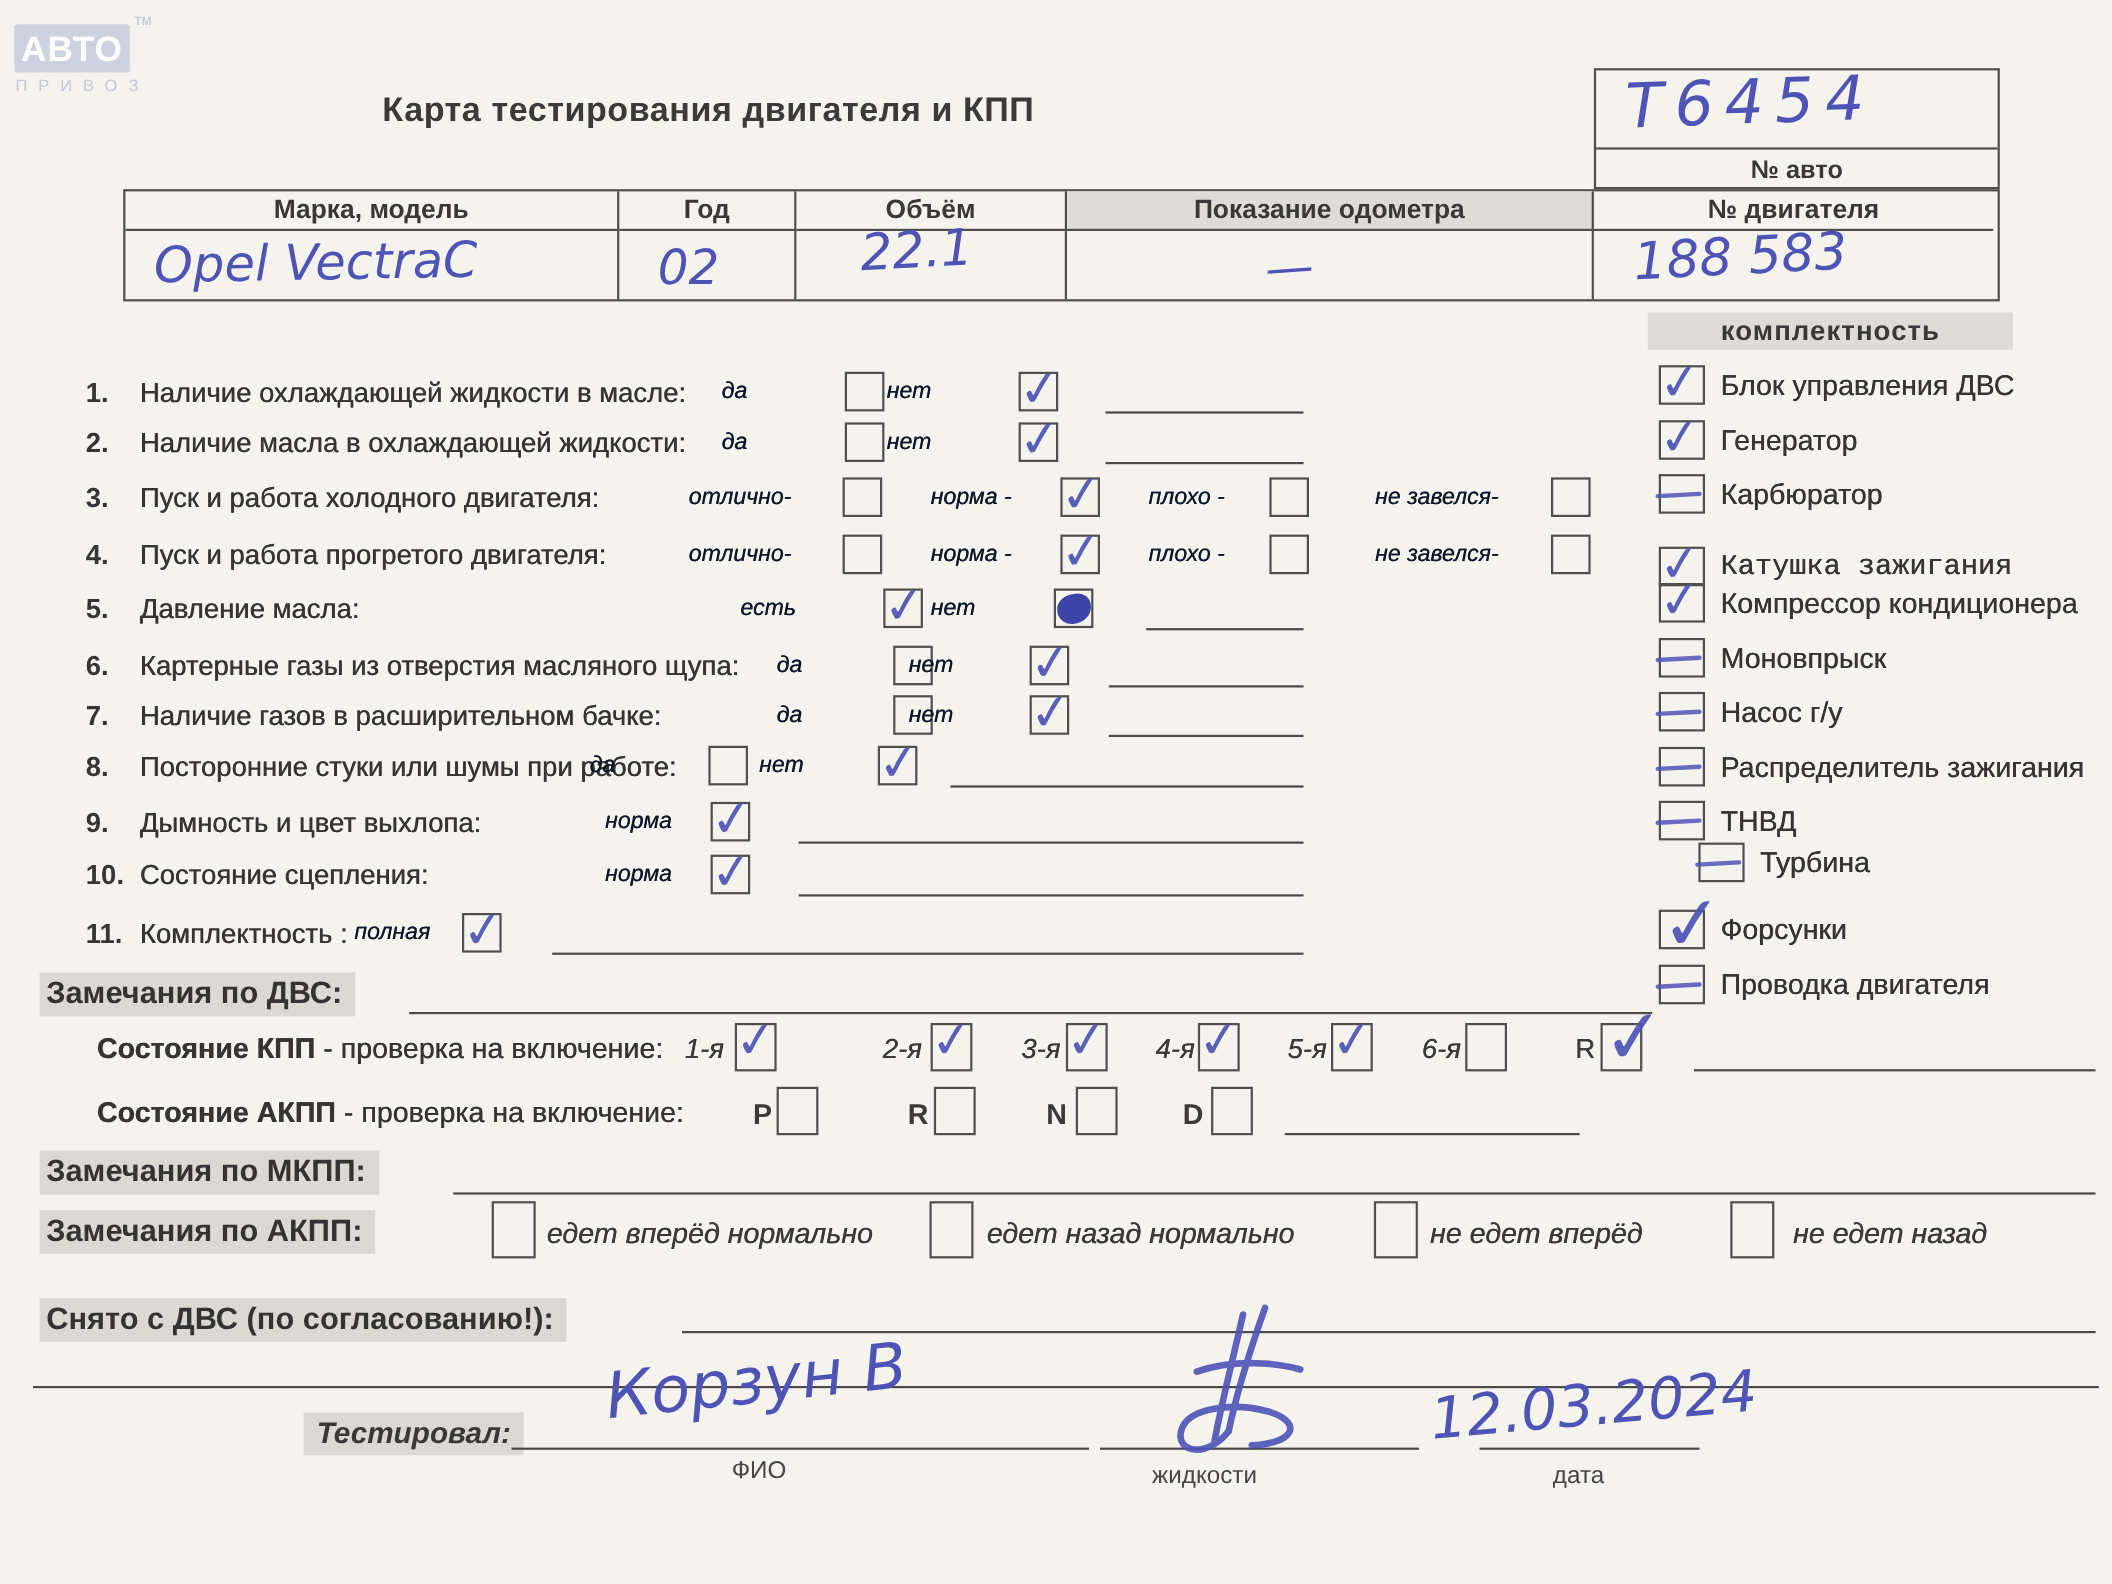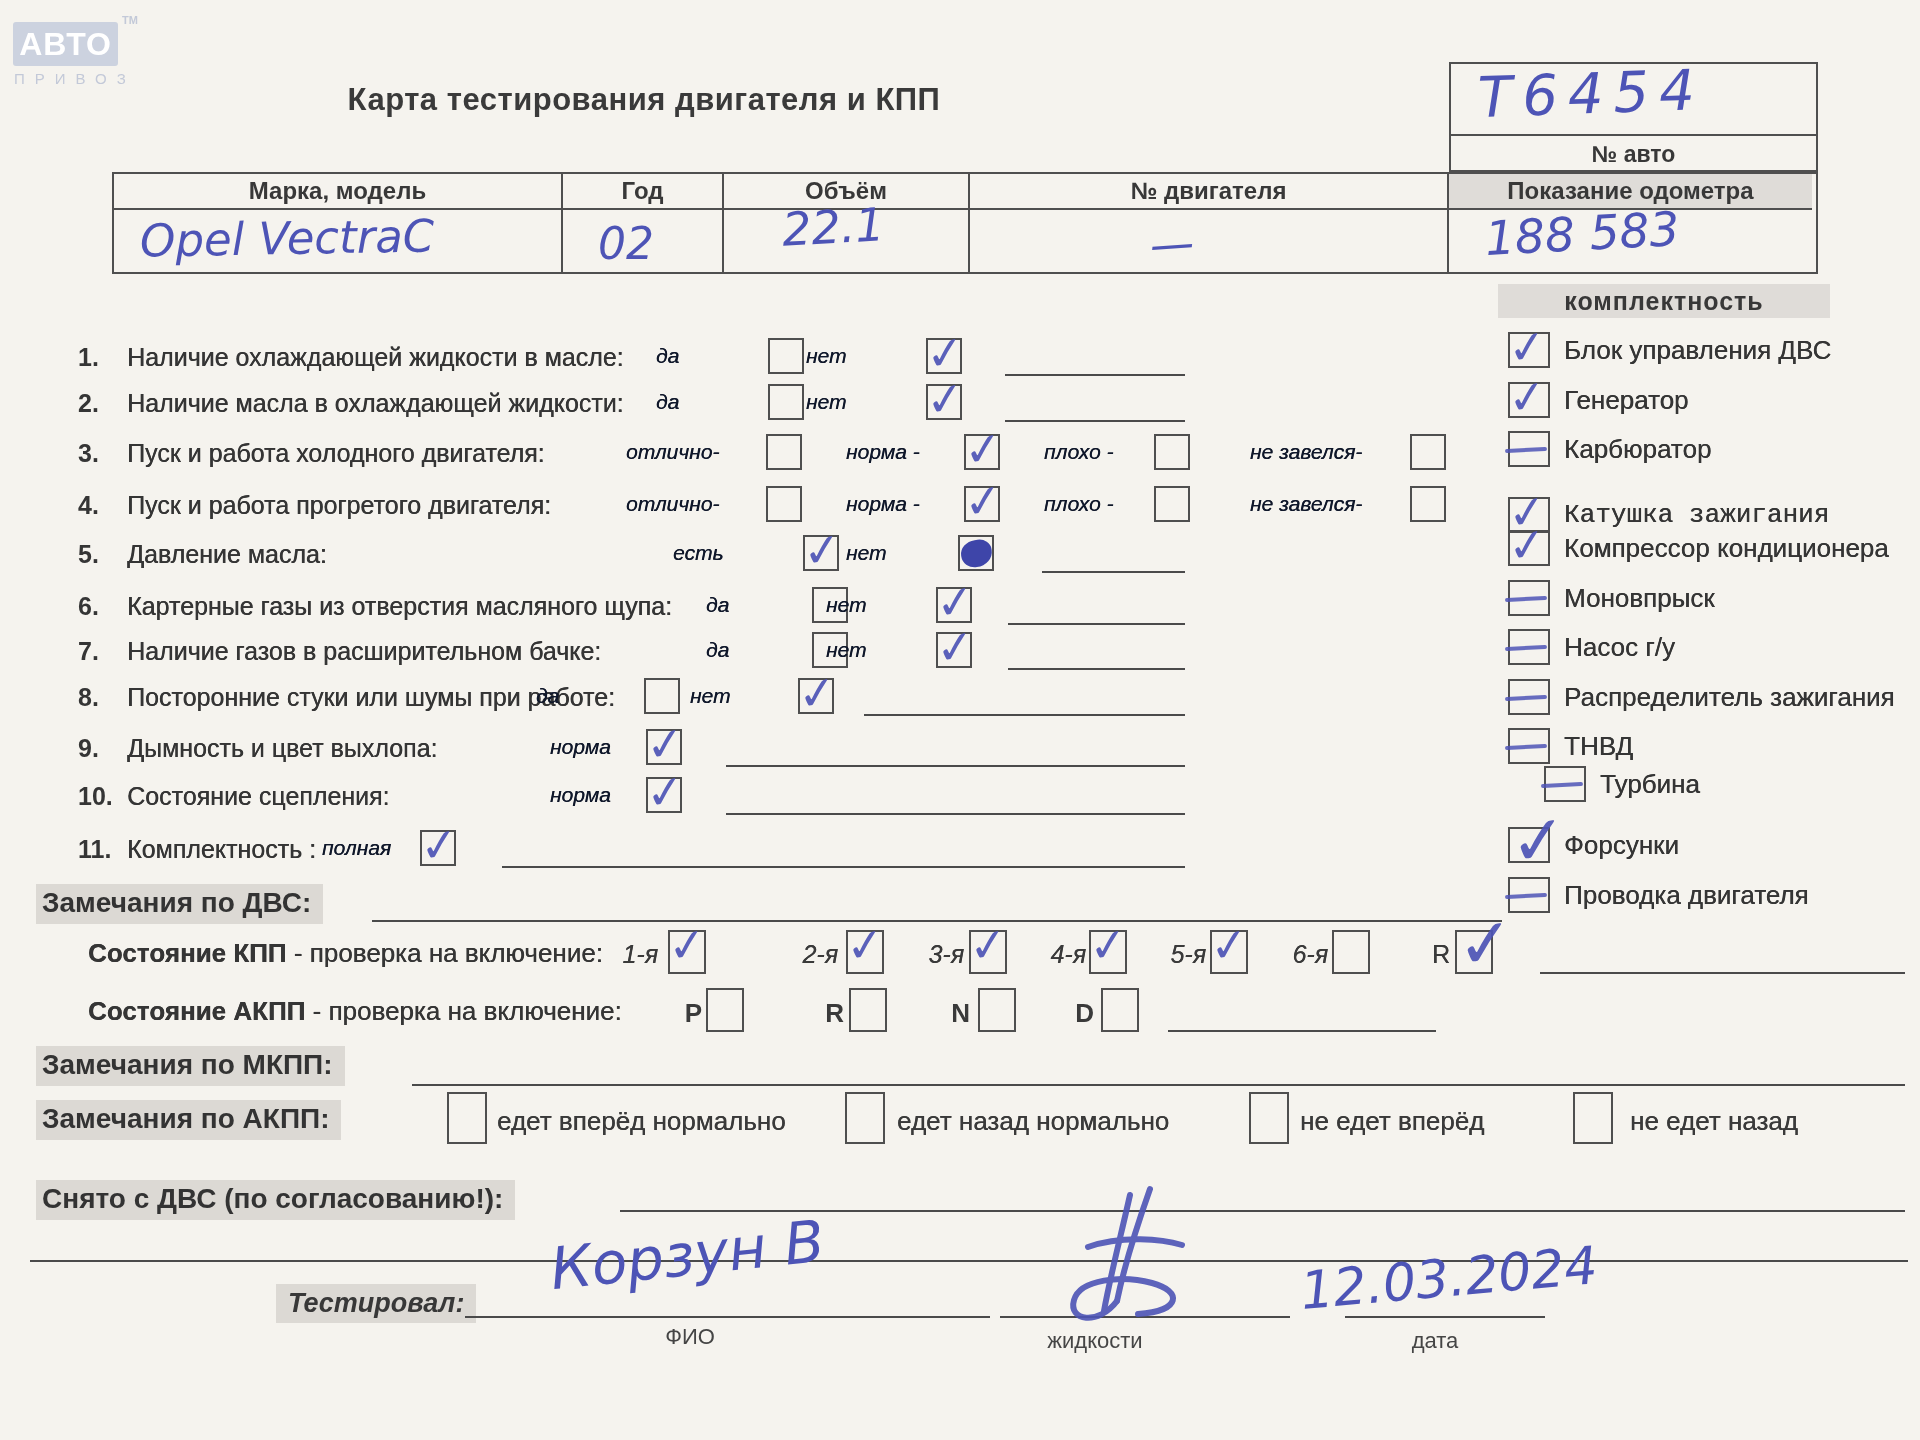--- a/index.html
+++ b/index.html
@@ -56,21 +56,21 @@
                display:flex;align-items:center;justify-content:center;font-weight:bold;font-size:25px;letter-spacing:1px;}
   .citem{position:absolute;left:1508px;width:494px;height:42px;}
   .citem .bx{left:0;top:0;}
   .clabel{position:absolute;left:56px;top:3px;font-size:26px;color:#353535;text-shadow:0.3px 0 currentColor;}
   
   .strip{position:absolute;background:var(--strip);padding:3px 12px 5px 6px;font-weight:bold;font-size:28px;color:#333333;white-space:nowrap;}
   .sect-label{position:absolute;font-size:26px;color:#353535;white-space:nowrap;text-shadow:0.3px 0 currentColor;}
   .sect-label b{font-weight:bold;}
   .gear-label{position:absolute;font-size:25px;font-style:italic;text-align:right;color:#3a3a3a;text-shadow:0.3px 0 currentColor;}
   .pn-label{position:absolute;font-size:26px;font-weight:bold;text-align:right;color:#3a3a3a;}
-  .akpp-opt-label{position:absolute;font-size:26px;color:#3a3a3a;text-shadow:0.3px 0 currentColor;white-space:nowrap;}
+  .akpp-opt-label{position:absolute;font-size:26px;font-style:italic;color:#3a3a3a;text-shadow:0.3px 0 currentColor;white-space:nowrap;}
   
   .tested{position:absolute;left:276px;top:1284px;background:var(--strip);padding:4px 12px;font-weight:bold;font-style:italic;font-size:27px;}
   .under-label{position:absolute;font-size:22px;color:#454545;text-align:center;}
   .sig-svg{position:absolute;left:1030px;top:1185px;}
 </style>
 </head>
 <body>
 
 <div class="page">
 
@@ -87,22 +87,22 @@
   <div class="car-box">
     <div class="cell1"></div>
     <div class="cell2">№ авто</div>
   </div>
   <span class="ink" style="left:1478px;top:66px;font-size:56px;letter-spacing:10px;transform:rotate(-2deg);">T6454</span>
 
   <div class="info-table">
     <div class="hc">Марка, модель</div>
     <div class="hc">Год</div>
     <div class="hc">Объём</div>
+    <div class="hc gray">Показание одометра</div>
     <div class="hc">№ двигателя</div>
-    <div class="hc gray">Показание одометра</div>
     <div class="vc"></div>
     <div class="vc"></div>
     <div class="vc"></div>
     <div class="vc"></div>
     <div class="vc"></div>
   </div>
   <span class="ink" style="left:140px;top:216px;font-size:45px;transform:rotate(-1deg);">Opel VectraC</span>
   <span class="ink" style="left:598px;top:222px;font-size:44px;">02</span>
   <span class="ink" style="left:782px;top:204px;font-size:46px;transform:rotate(-3deg);">22.1</span>
   <span class="ink" style="left:1150px;top:222px;font-size:44px;transform:rotate(-4deg);">—</span>

